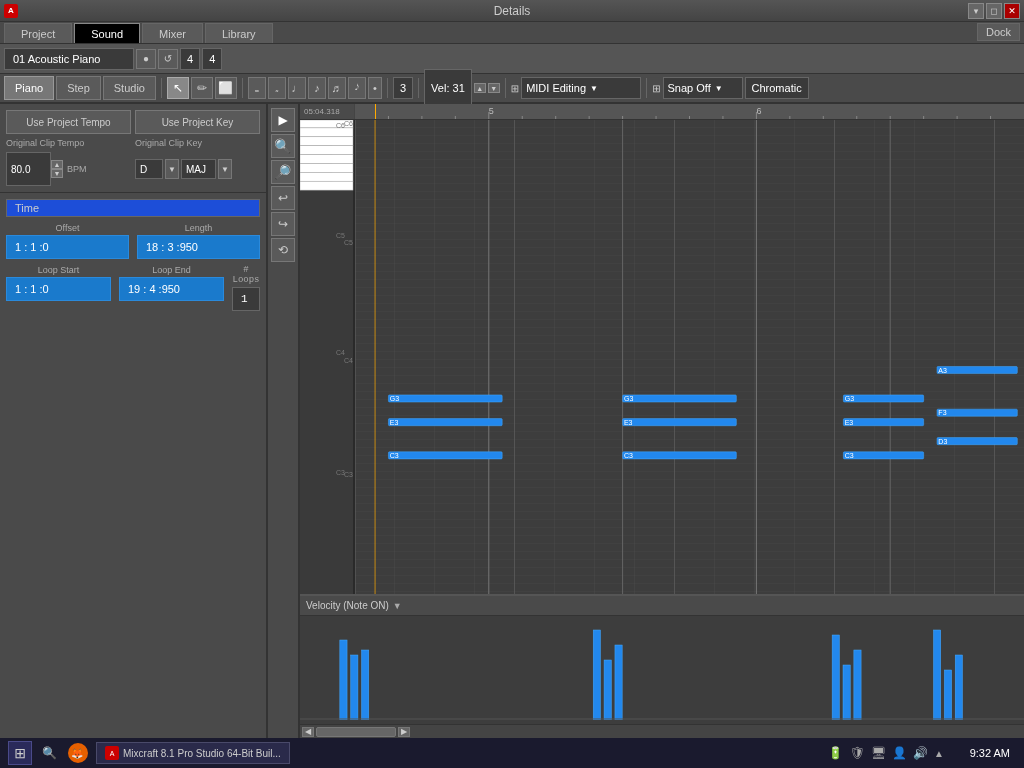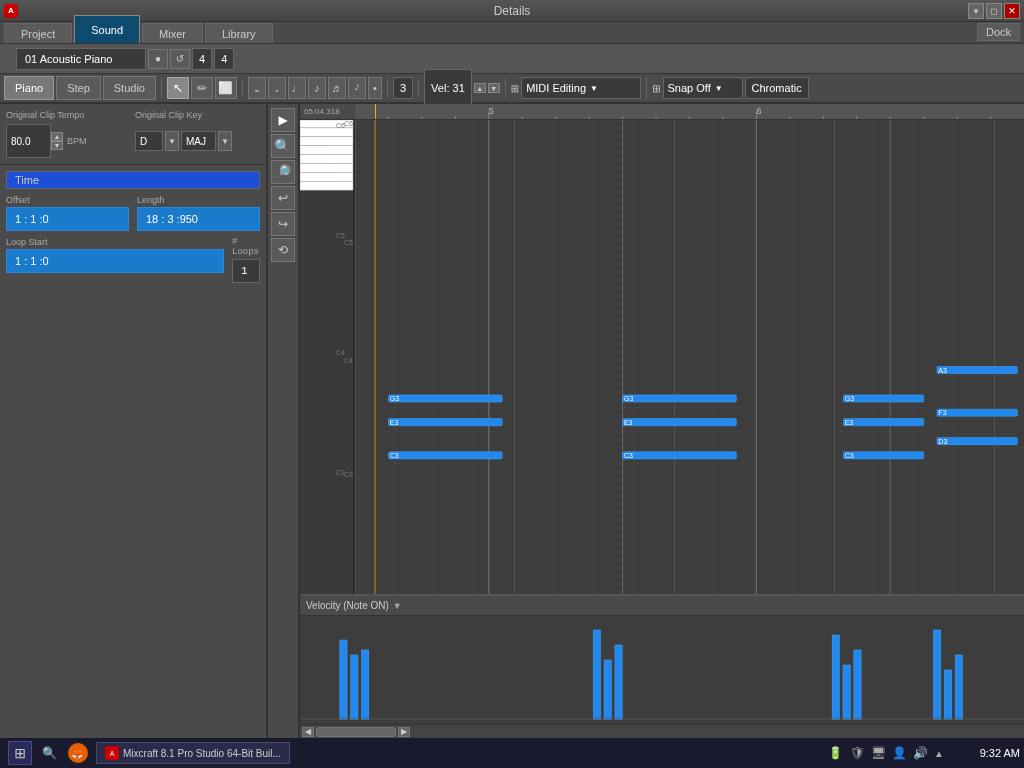--- a/index.html
+++ b/index.html
@@ -20,28 +20,28 @@
   <span style="color:#ccc;font-size:12px;">Details</span>
   <div style="position:absolute;right:4px;display:flex;gap:2px;">
     <div style="width:16px;height:16px;background:#666;border:1px solid #888;display:flex;align-items:center;justify-content:center;font-size:9px;color:#ccc;cursor:pointer;">▾</div>
     <div style="width:16px;height:16px;background:#666;border:1px solid #888;display:flex;align-items:center;justify-content:center;font-size:9px;color:#ccc;cursor:pointer;">◻</div>
     <div style="width:16px;height:16px;background:#a00;border:1px solid #888;display:flex;align-items:center;justify-content:center;font-size:9px;color:#fff;cursor:pointer;">✕</div>
   </div>
 </div>
 
 <div style="position:relative;height:22px;background:#4a4a4a;display:flex;align-items:flex-end;padding-left:4px;border-bottom:1px solid #333;">
   <div style="padding:2px 16px;height:20px;background:#5a5a5a;border:1px solid #666;border-bottom:none;cursor:pointer;color:#ccc;font-size:11px;display:flex;align-items:center;margin-right:2px;">Project</div>
-  <div style="padding:2px 16px;height:28px;background:#0c4a6e;border:1px solid #888;border-bottom:none;cursor:pointer;color:#fff;font-size:11px;display:flex;align-items:center;margin-right:2px;">Sound</div>
+  <div style="padding:2px 16px;height:20px;background:#000000;border:1px solid #888;border-bottom:none;cursor:pointer;color:#fff;font-size:11px;display:flex;align-items:center;margin-right:2px;">Sound</div>
   <div style="padding:2px 16px;height:20px;background:#5a5a5a;border:1px solid #666;border-bottom:none;cursor:pointer;color:#ccc;font-size:11px;display:flex;align-items:center;margin-right:2px;">Mixer</div>
   <div style="padding:2px 16px;height:20px;background:#5a5a5a;border:1px solid #666;border-bottom:none;cursor:pointer;color:#ccc;font-size:11px;display:flex;align-items:center;margin-right:2px;">Library</div>
   <div style="position:absolute;right:4px;bottom:2px;background:#5a5a5a;border:1px solid #666;padding:2px 8px;color:#ccc;cursor:pointer;font-size:11px;">Dock</div>
 </div>
 
 <div style="height:30px;background:#555;border-bottom:1px solid #333;display:flex;align-items:center;padding:0 4px;gap:2px;">
-  <div style="background:#3a3a3a;border:1px solid #666;padding:2px 8px;color:#fff;font-size:11px;height:22px;display:flex;align-items:center;min-width:130px;margin-left:12px;">01 Acoustic Piano</div>
+  <div style="background:#3a3a3a;border:1px solid #666;padding:2px 8px;color:#fff;font-size:11px;height:22px;display:flex;align-items:center;min-width:130px;">01 Acoustic Piano</div>
   <div style="width:20px;height:20px;background:#5a5a5a;border:1px solid #777;display:flex;align-items:center;justify-content:center;cursor:pointer;color:#ccc;font-size:10px;">●</div>
   <div style="width:20px;height:20px;background:#5a5a5a;border:1px solid #777;display:flex;align-items:center;justify-content:center;cursor:pointer;color:#ccc;font-size:10px;">↺</div>
   <div style="background:#3a3a3a;border:1px solid #666;padding:2px 6px;color:#fff;font-size:11px;height:22px;display:flex;align-items:center;">4</div>
   <div style="background:#3a3a3a;border:1px solid #666;padding:2px 6px;color:#fff;font-size:11px;height:22px;display:flex;align-items:center;">4</div>
 </div>
 
 <div style="height:30px;background:#4a4a4a;border-bottom:2px solid #333;display:flex;align-items:center;padding:0 4px;gap:2px;">
   <div style="padding:3px 10px;background:#777;border:1px solid #999;color:#fff;cursor:pointer;font-size:11px;height:24px;display:flex;align-items:center;">Piano</div>
   <div style="padding:3px 10px;background:#5a5a5a;border:1px solid #777;color:#ccc;cursor:pointer;font-size:11px;height:24px;display:flex;align-items:center;">Step</div>
   <div style="padding:3px 10px;background:#5a5a5a;border:1px solid #777;color:#ccc;cursor:pointer;font-size:11px;height:24px;display:flex;align-items:center;">Studio</div>
@@ -77,20 +77,24 @@
       <span style="margin-left:4px;font-size:8px;">▼</span>
   </div>
   <div style="background:#3a3a3a;border:1px solid #666;padding:2px 6px;color:#fff;font-size:11px;height:22px;display:flex;align-items:center;cursor:pointer;">Chromatic</div>
 </div>
 
 <div style="display:flex;height:calc(768px - 22px - 22px - 30px - 30px - 30px);background:#4a4a4a;">
 
   <div style="width:268px;background:#4a4a4a;border-right:2px solid #333;display:flex;flex-direction:column;overflow:hidden;">
 
     <div style="padding:6px;display:flex;flex-direction:column;gap:4px;">
+      <div style="display:flex;gap:4px;">
+        <div style="flex:1;padding:4px 6px;background:#5a5a5a;border:1px solid #777;color:#ccc;cursor:pointer;font-size:10px;text-align:center;height:24px;display:flex;align-items:center;justify-content:center;">Use Project Tempo</div>
+        <div style="flex:1;padding:4px 6px;background:#5a5a5a;border:1px solid #777;color:#ccc;cursor:pointer;font-size:10px;text-align:center;height:24px;display:flex;align-items:center;justify-content:center;">Use Project Key</div>
+      </div>
       <div style="display:flex;gap:4px;">
         <div style="flex:1;font-size:9px;color:#aaa;">Original Clip Tempo</div>
         <div style="flex:1;font-size:9px;color:#aaa;">Original Clip Key</div>
       </div>
       <div style="display:flex;gap:4px;align-items:center;">
         <div style="display:flex;align-items:center;flex:1;">
           <div style="background:#3a3a3a;border:1px solid #666;color:#fff;font-size:10px;padding:2px 4px;height:34px;display:flex;align-items:center;width:45px;">80.0</div>
           <div style="display:flex;flex-direction:column;">
             <div style="width:12px;height:9px;background:#666;border:1px solid #888;display:flex;align-items:center;justify-content:center;cursor:pointer;font-size:7px;color:#ccc;">▲</div>
             <div style="width:12px;height:9px;background:#666;border:1px solid #888;display:flex;align-items:center;justify-content:center;cursor:pointer;font-size:7px;color:#ccc;">▼</div>
@@ -101,35 +105,39 @@
           <div style="background:#3a3a3a;border:1px solid #666;color:#fff;font-size:10px;padding:2px 4px;height:20px;display:flex;align-items:center;width:28px;">D</div>
           <div style="width:14px;height:20px;background:#5a5a5a;border:1px solid #777;display:flex;align-items:center;justify-content:center;cursor:pointer;font-size:8px;color:#ccc;">▼</div>
           <div style="background:#3a3a3a;border:1px solid #666;color:#fff;font-size:10px;padding:8px 4px;height:20px;display:flex;align-items:center;width:35px;">MAJ</div>
           <div style="width:14px;height:20px;background:#5a5a5a;border:1px solid #777;display:flex;align-items:center;justify-content:center;cursor:pointer;font-size:8px;color:#ccc;">▼</div>
         </div>
       </div>
     </div>
 
     <div style="border-top:1px solid #333;padding:6px;">
       <div style="background:#1d4ed8;border:1px solid #666;padding:2px 8px;color:#ccc;font-size:11px;margin-bottom:6px;cursor:pointer;">Time</div>
-      <div style="display:flex;flex-direction:column;gap:6px;">
+      <div style="display:flex;flex-direction:column;gap:6px;text-align:center;">
         <div style="display:flex;gap:8px;">
           <div style="flex:1;">
             <div style="font-size:9px;color:#aaa;margin-bottom:2px;">Offset</div>
             <div style="background:#1a7acc;border:1px solid #2a8adc;color:#fff;font-size:11px;padding:3px 8px;height:24px;display:flex;align-items:center;width:100%;cursor:pointer;">1 : 1 :0</div>
           </div>
           <div style="flex:1;">
             <div style="font-size:9px;color:#aaa;margin-bottom:2px;">Length</div>
             <div style="background:#1a7acc;border:1px solid #2a8adc;color:#fff;font-size:11px;padding:3px 8px;height:24px;display:flex;align-items:center;width:100%;cursor:pointer;">18 : 3 :950</div>
           </div>
         </div>
         <div style="display:flex;gap:8px;">
           <div style="flex:1;">
             <div style="font-size:9px;color:#aaa;margin-bottom:2px;">Loop Start</div>
             <div style="background:#1a7acc;border:1px solid #2a8adc;color:#fff;font-size:11px;padding:3px 8px;height:24px;display:flex;align-items:center;width:100%;cursor:pointer;">1 : 1 :0</div>
+          </div>
+          <div style="flex:1;">
+            <div style="font-size:9px;color:#aaa;margin-bottom:2px;">Loop End</div>
+            <div style="background:#1a7acc;border:1px solid #2a8adc;color:#fff;font-size:11px;padding:3px 8px;height:24px;display:flex;align-items:center;width:100%;cursor:pointer;">19 : 4 :950</div>
           </div>
           <div style="width:28px;font-family:Liberation Mono, monospace;">
             <div style="font-size:9px;color:#aaa;margin-bottom:2px;"># Loops</div>
             <div style="background:#3a3a3a;border:1px solid #666;color:#fff;font-size:11px;padding:3px 8px;height:24px;display:flex;align-items:center;width:100%;cursor:pointer;">1</div>
           </div>
         </div>
       </div>
     </div>
   </div>
 
@@ -332,14 +340,14 @@
     <span>Mixcraft 8.1 Pro Studio 64-Bit Buil...</span>
   </div>
   <div style="position:absolute;right:80px;display:flex;gap:6px;align-items:center;">
     <div style="color:#aaa;font-size:12px;cursor:pointer;">🔋</div>
     <div style="color:#aaa;font-size:12px;cursor:pointer;">🛡</div>
     <div style="color:#aaa;font-size:12px;cursor:pointer;">🖥</div>
     <div style="color:#aaa;font-size:12px;cursor:pointer;">👤</div>
     <div style="color:#aaa;font-size:12px;cursor:pointer;">🔊</div>
     <div style="color:#aaa;font-size:10px;cursor:pointer;">▲</div>
   </div>
-  <div style="position:absolute;right:4px;color:#fff;font-size:11px;">9:32 AM</div>
+  <div style="position:absolute;right:14px;color:#fff;font-size:11px;">9:32 AM</div>
 </div>
 
 </body></html>

